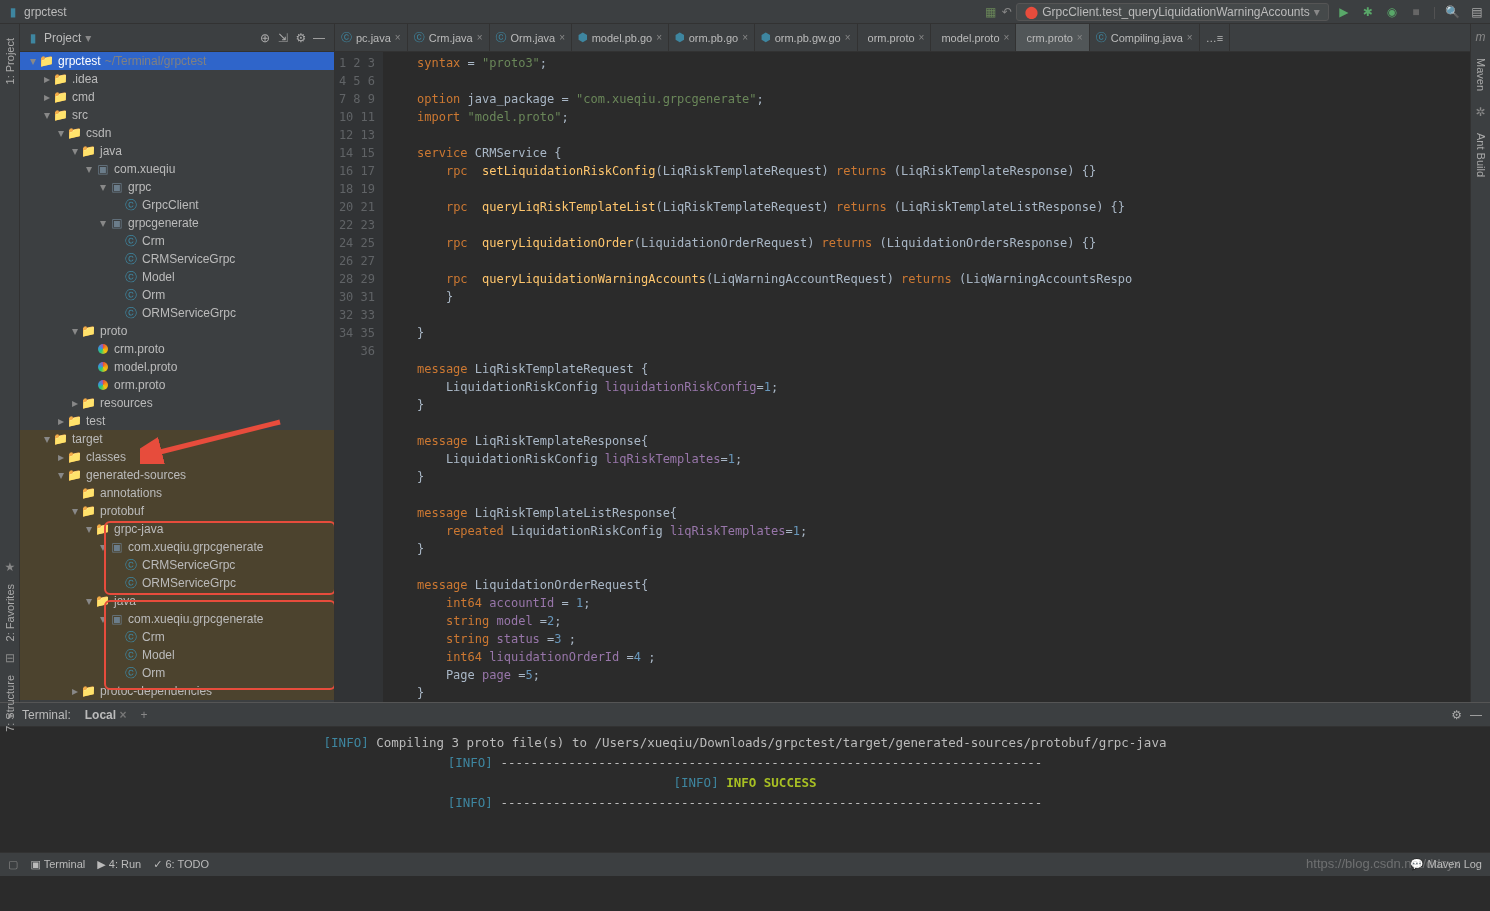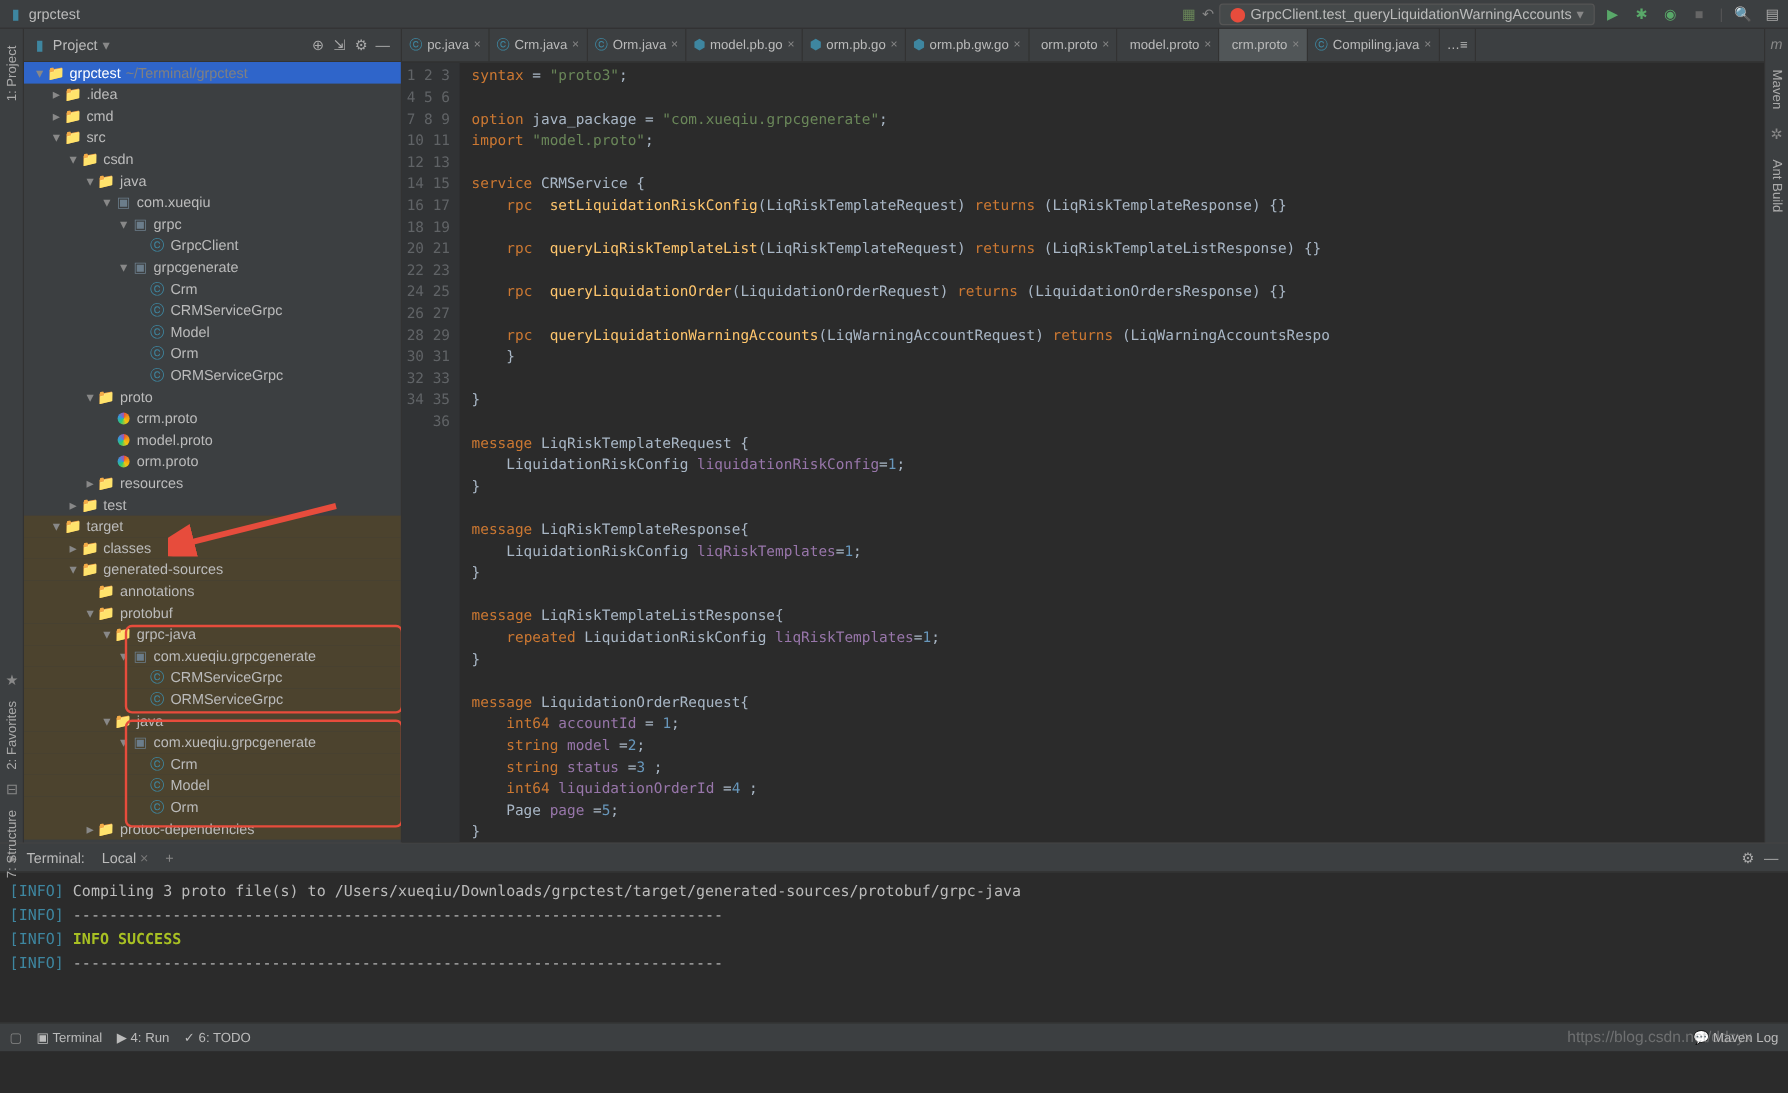--- a/index.html
+++ b/index.html
@@ -135,21 +135,21 @@
   gap: 4px;
   border-right: 1px solid #323232;
   color: #bbb;
   font-size: 11px;
 }
 .editor-tab.active { background: #515658; }
 .editor-tab .close-x { color: #888; font-size: 10px; }
 .go-icon { color: #3e86a0; font-weight: bold; }
 .java-icon { color: #3e86a0; }
 
-.editor-body { flex: 1; display: flex; overflow: hidden; }
+.editor-body { flex: 1; display: flex; overflow: hidden; gap: 24px; }
 .gutter-col {
   width: 48px;
   background: #313335;
   color: #606366;
   font-family: "Menlo", "Consolas", monospace;
   font-size: 12px;
   text-align: right;
   padding: 2px 8px 0 0;
   line-height: 18px;
 }
@@ -196,30 +196,31 @@
 .terminal-header {
   height: 24px;
   background: #3c3f41;
   display: flex;
   align-items: center;
   padding: 0 8px;
   gap: 8px;
   border-bottom: 1px solid #323232;
 }
 .terminal-header .title { color: #bbb; }
-.terminal-header .tab { color: #bbb; padding: 0 6px; }
+.terminal-header .tab { color: #bbb; padding: 0 6px; font-weight: bold; }
 .terminal-header .plus { color: #888; }
 .terminal-header .spacer { flex: 1; }
 .terminal-body {
   flex: 1;
   padding: 6px 8px;
   font-family: "Menlo", "Consolas", monospace;
   font-size: 12.5px;
   line-height: 20px;
   color: #bbb;
+  text-align: center;
 }
 .terminal-body .info { color: #3e86a0; }
 .terminal-body .success { color: #a8c023; font-weight: bold; }
 
 .status-bar {
   height: 24px;
   background: #3c3f41;
   border-top: 1px solid #323232;
   display: flex;
   align-items: center;

